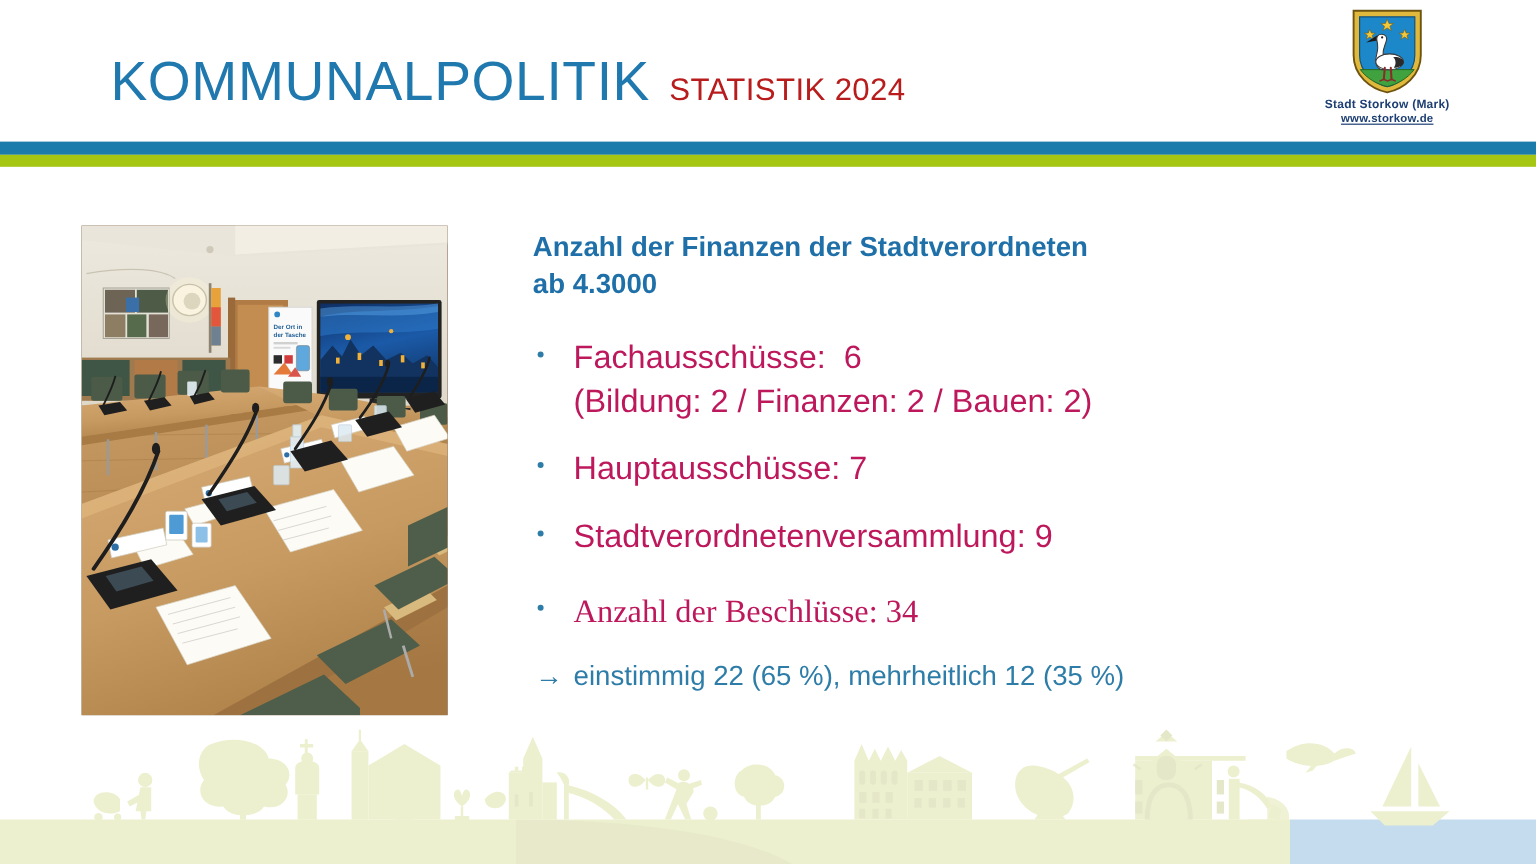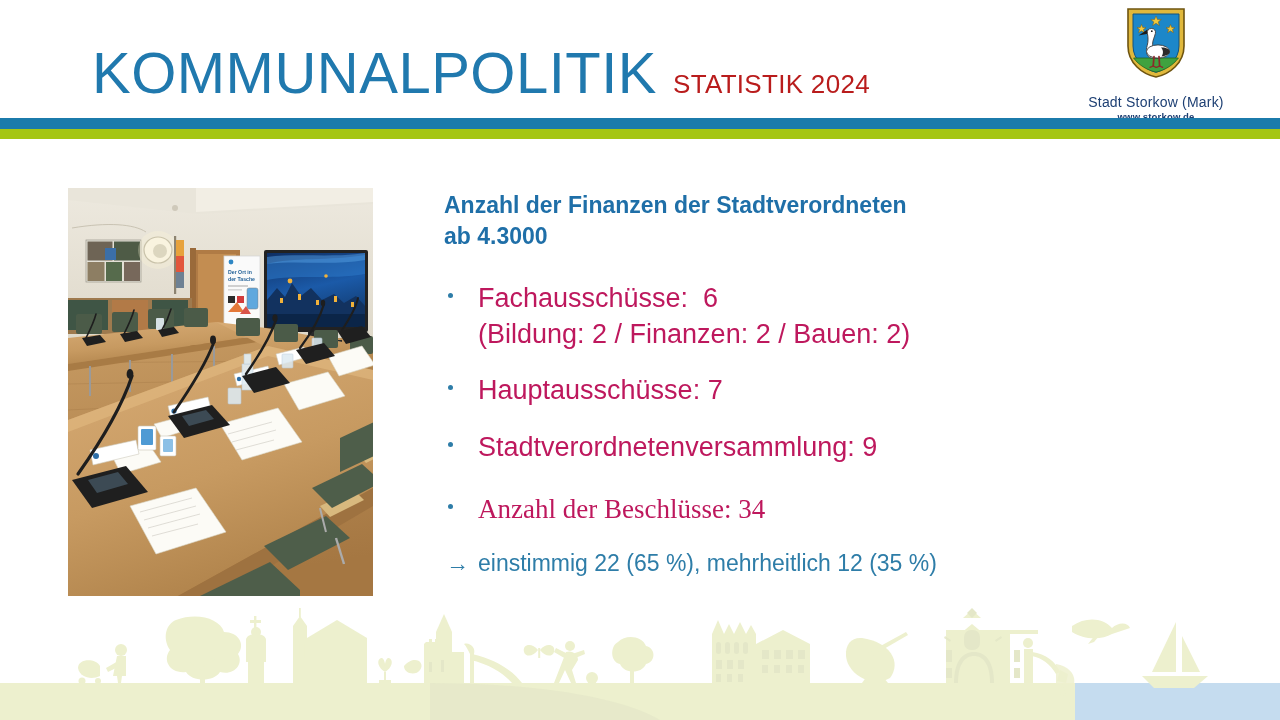--- a/index.html
+++ b/index.html
@@ -31,21 +31,21 @@
   }
   .title-block {
     position: absolute;
     left: 92px;
     top: 44px;
     display: flex;
     align-items: baseline;
     white-space: nowrap;
   }
   .title-main {
-    font-size: 58px;
+    font-size: 46px;
     line-height: 1;
     font-weight: 400;
     letter-spacing: 0.5px;
     color: #2079AE;
   }
   .title-sub {
     font-size: 26px;
     line-height: 1;
     font-weight: 400;
     letter-spacing: 0.3px;
@@ -59,32 +59,33 @@
     right: 44px;
     top: 6px;
     width: 160px;
     text-align: center;
   }
   .crest {
     display: block;
     margin: 0 auto;
   }
   .logo-name {
-    font-size: 14px;
-    font-weight: normal;
+    font-size: 10px;
+    font-weight: bold;
     color: #1D3F73;
     letter-spacing: 0.2px;
-    margin-top: 14px;
+    margin-top: 2px;
   }
   .logo-url {
     font-size: 9.5px;
     font-weight: bold;
     color: #1D3F73;
     letter-spacing: 0.2px;
     margin-top: 1px;
+    text-decoration: underline;
   }
 
   
   .band-blue {
     position: absolute;
     left: 0; top: 118px;
     width: 1280px; height: 11px;
     background: #1B7BAB;
   }
   .band-green {

